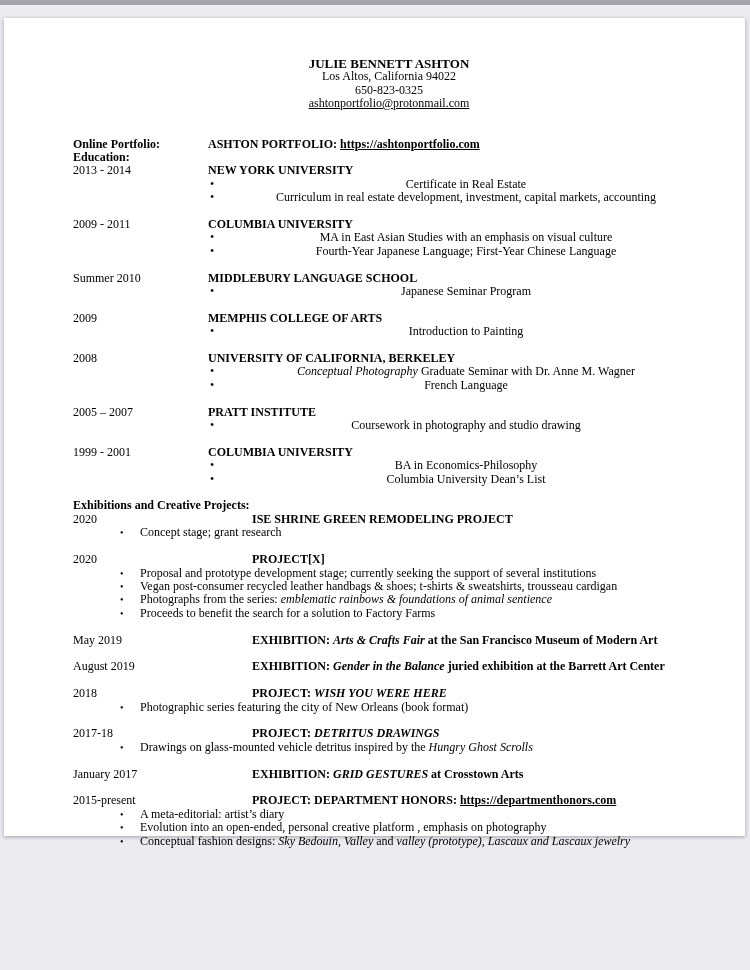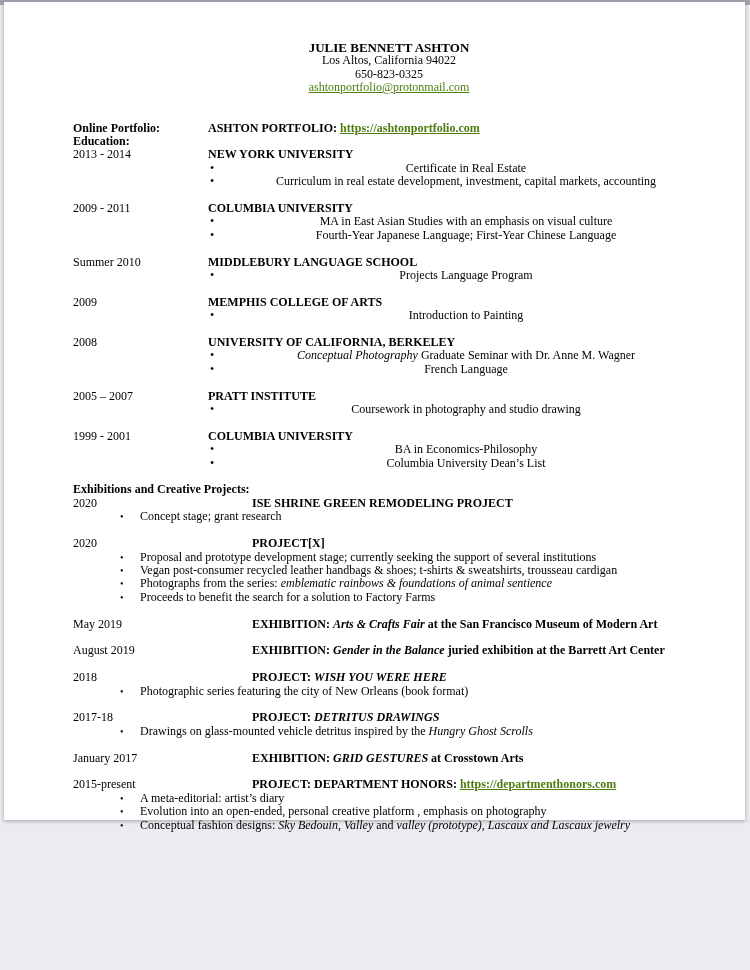--- a/index.html
+++ b/index.html
@@ -4,29 +4,29 @@
 <style>
   html,body{margin:0;padding:0;}
   body{
     width:750px;height:970px;position:relative;overflow:hidden;
     background:#ebebf0;
     font-family:"Liberation Serif","DejaVu Serif",serif;
     font-size:12px;line-height:13.4px;color:#000;
   }
   .top-bar{position:absolute;top:0;left:0;width:750px;height:5px;background:#a3a3ac;}
   .sheet{
-    position:absolute;left:4px;top:2px;width:741px;height:818px;
+    position:absolute;left:4px;top:18px;width:741px;height:818px;
     background:#ffffff;box-sizing:border-box;
     padding:39px 40px 0 69px;
     box-shadow:0 1px 4px rgba(70,70,85,0.45);
   }
   .header{text-align:center;margin-bottom:27px;}
   .header .name{font-weight:bold;font-size:13px;display:block;}
   .header .line{display:block;}
-  .doclink{color:#4d7c0f;text-decoration:underline;cursor:pointer;}
+  .doclink{color:#000000;text-decoration:underline;cursor:pointer;}
   .b{font-weight:bold;}
   .i{font-style:italic;}
   .entry{position:relative;}
   .gap{margin-top:13.4px;}
   .date{position:absolute;left:0;top:0;white-space:nowrap;}
   .title{display:block;margin-left:135px;white-space:nowrap;}
   .title.tab{margin-left:179px;}
   .label-row span{font-weight:bold;}
   ul{list-style:none;margin:0;padding:0;}
   ul.edu{margin-left:135px;text-align:center;}
@@ -67,21 +67,21 @@
         <span class="title"><span class="b">COLUMBIA UNIVERSITY</span></span>
         <ul class="edu">
           <li><span>MA in East Asian Studies with an emphasis on visual culture</span></li>
           <li><span>Fourth-Year Japanese Language; First-Year Chinese Language</span></li>
         </ul>
       </div>
       <div class="entry gap">
         <span class="date">Summer 2010</span>
         <span class="title"><span class="b">MIDDLEBURY LANGUAGE SCHOOL</span></span>
         <ul class="edu">
-          <li><span>Projects Language Program</span></li>
+          <li><span>Japanese Seminar Program</span></li>
         </ul>
       </div>
       <div class="entry gap">
         <span class="date">2009</span>
         <span class="title"><span class="b">MEMPHIS COLLEGE OF ARTS</span></span>
         <ul class="edu">
           <li><span>Introduction to Painting</span></li>
         </ul>
       </div>
       <div class="entry gap">

